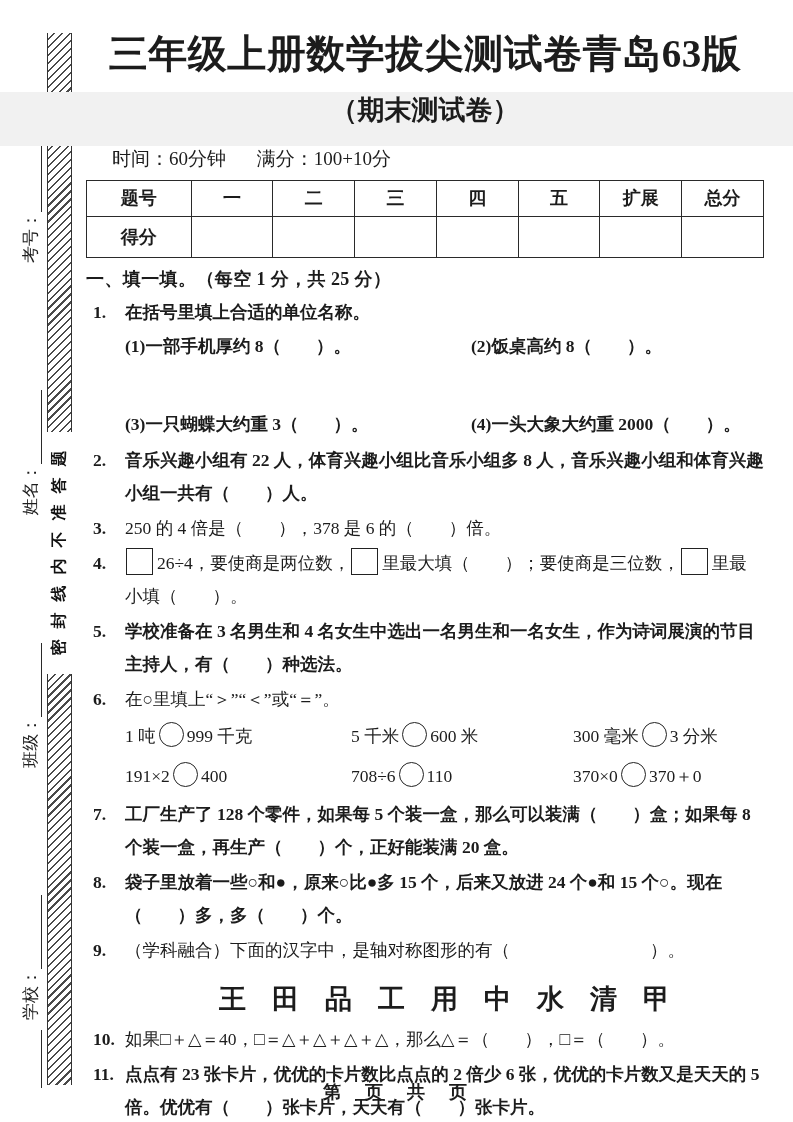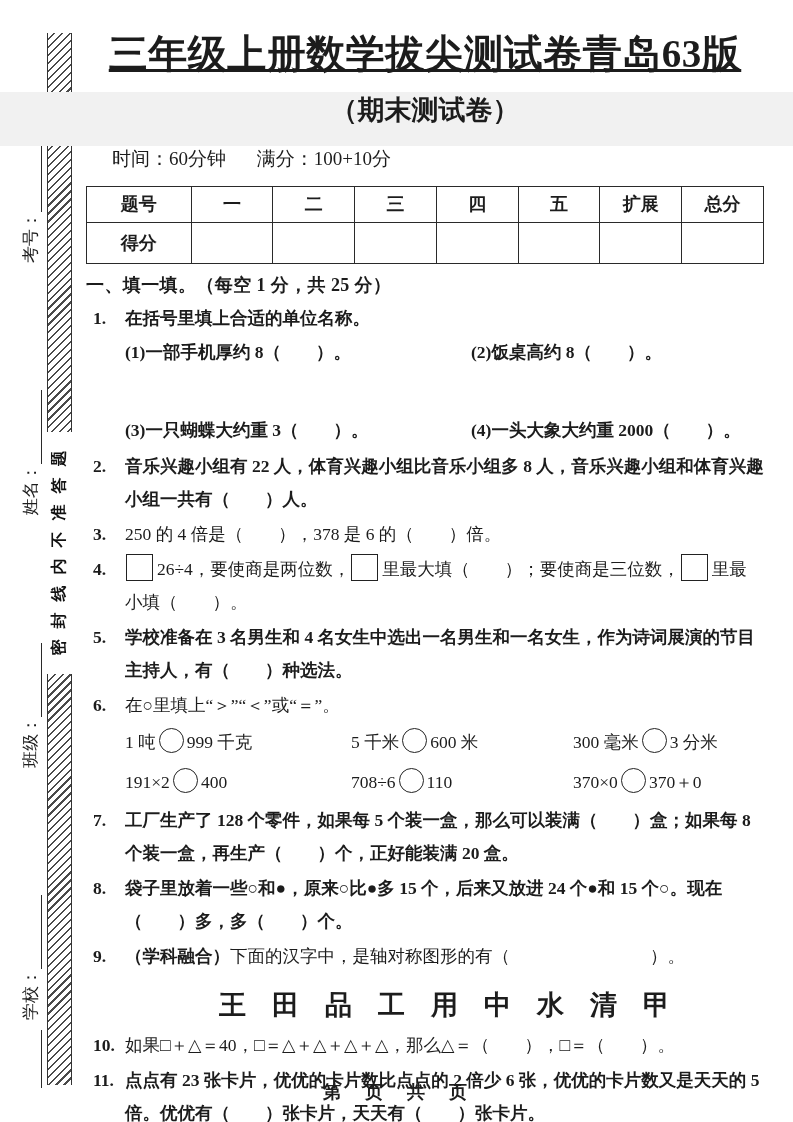--- a/index.html
+++ b/index.html
@@ -24,41 +24,41 @@
   }
   .seal-text{
     position:absolute;left:46px;top:674px;width:242px;height:27px;
     transform:rotate(-90deg);transform-origin:0 0;
     background:#fff;display:flex;align-items:center;justify-content:center;
     font-weight:700;font-size:16px;letter-spacing:11px;text-indent:11px;color:#111;
   }
   
   .gray-band{position:absolute;left:0;top:92px;width:793px;height:54px;background:#f1f1f1;}
   .content{position:absolute;left:86px;top:26px;width:678px;}
-  .title{font-size:39px;font-weight:700;text-align:center;line-height:1.45;letter-spacing:0.5px;text-decoration:underline;}
+  .title{font-size:39px;font-weight:700;text-align:center;line-height:1.45;letter-spacing:0.5px;}
   .subtitle{font-size:27px;font-weight:700;text-align:center;line-height:54px;position:relative;z-index:2;}
   .meta{font-size:19px;margin-top:9px;line-height:26px;}
   .meta span{margin-left:26px;}
   
-  table.score{width:100%;border-collapse:collapse;margin-top:14px;table-layout:fixed;}
+  table.score{width:100%;border-collapse:collapse;margin-top:8px;table-layout:fixed;}
   table.score th,table.score td{border:1.6px solid #2a2a2a;text-align:center;font-size:18px;font-weight:600;}
   table.score tr.head th{height:33px;}
   table.score tr.score-row td{height:38px;}
   table.score .c0{width:15%;}
   
   .section-heading{font-size:18px;font-weight:600;margin-top:6px;letter-spacing:0.4px;line-height:30px;}
   .q{display:flex;margin-top:2px;font-size:17.5px;line-height:33px;}
   .q-num{flex:0 0 auto;min-width:26px;padding-left:7px;margin-right:6px;font-weight:700;}
   .q-body{flex:1;white-space:normal;}
   .bold-q .q-body, .bold-q .q-body span{font-weight:600;}
   .sub-grid{display:grid;grid-template-columns:302px 1fr;line-height:34.5px;gap:44px;}
   .blank-box{display:inline-block;width:25px;height:25px;border:1.7px solid #222;vertical-align:-6px;margin:0 4px 0 1px;background:#fff;}
   .cmp-grid{display:grid;grid-template-columns:226px 222px 1fr;line-height:40px;}
   .cmp-circle{display:inline-block;width:23px;height:23px;border:1.6px solid #222;border-radius:50%;vertical-align:-5px;margin:0 3px;}
-  .q9-tag{font-weight:700;}
+  .q9-tag{font-weight:400;}
   .hanzi-row{font-size:27px;font-weight:700;text-align:center;letter-spacing:26px;text-indent:26px;line-height:44px;margin-top:10px;}
   .footer{position:absolute;left:0;top:1080px;width:793px;text-align:center;font-size:18px;font-weight:600;letter-spacing:3px;}
 </style>
 </head>
 <body>
 
 <div class="page">
 
   <div class="fields-strip">
     <span class="field">

